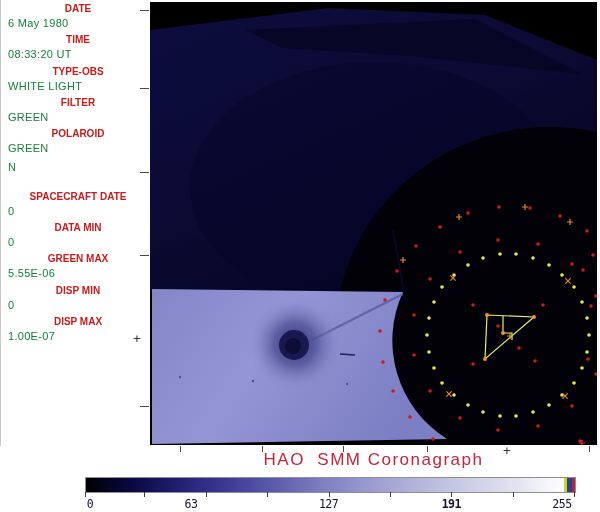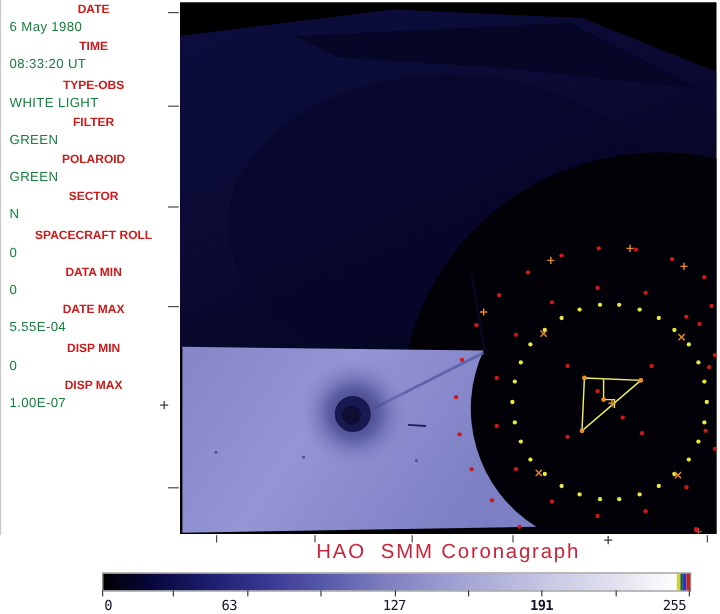--- a/index.html
+++ b/index.html
@@ -63,34 +63,33 @@
       </div>
       <div class="field">
         <div class="flabel">FILTER</div>
         <div class="fvalue">GREEN</div>
       </div>
       <div class="field">
         <div class="flabel">POLAROID</div>
         <div class="fvalue">GREEN</div>
       </div>
       <div class="field">
-        <div class="flabel">SECTOR</div>
         <div class="fvalue">N</div>
       </div>
       <div class="field">
-        <div class="flabel">SPACECRAFT ROLL</div>
+        <div class="flabel">SPACECRAFT DATE</div>
         <div class="fvalue">0</div>
       </div>
       <div class="field">
         <div class="flabel">DATA MIN</div>
         <div class="fvalue">0</div>
       </div>
       <div class="field">
-        <div class="flabel">DATE MAX</div>
-        <div class="fvalue">5.55E-04</div>
+        <div class="flabel">GREEN MAX</div>
+        <div class="fvalue">5.55E-06</div>
       </div>
       <div class="field">
         <div class="flabel">DISP MIN</div>
         <div class="fvalue">0</div>
       </div>
       <div class="field">
         <div class="flabel">DISP MAX</div>
         <div class="fvalue">1.00E-07</div>
       </div>
     </div>

